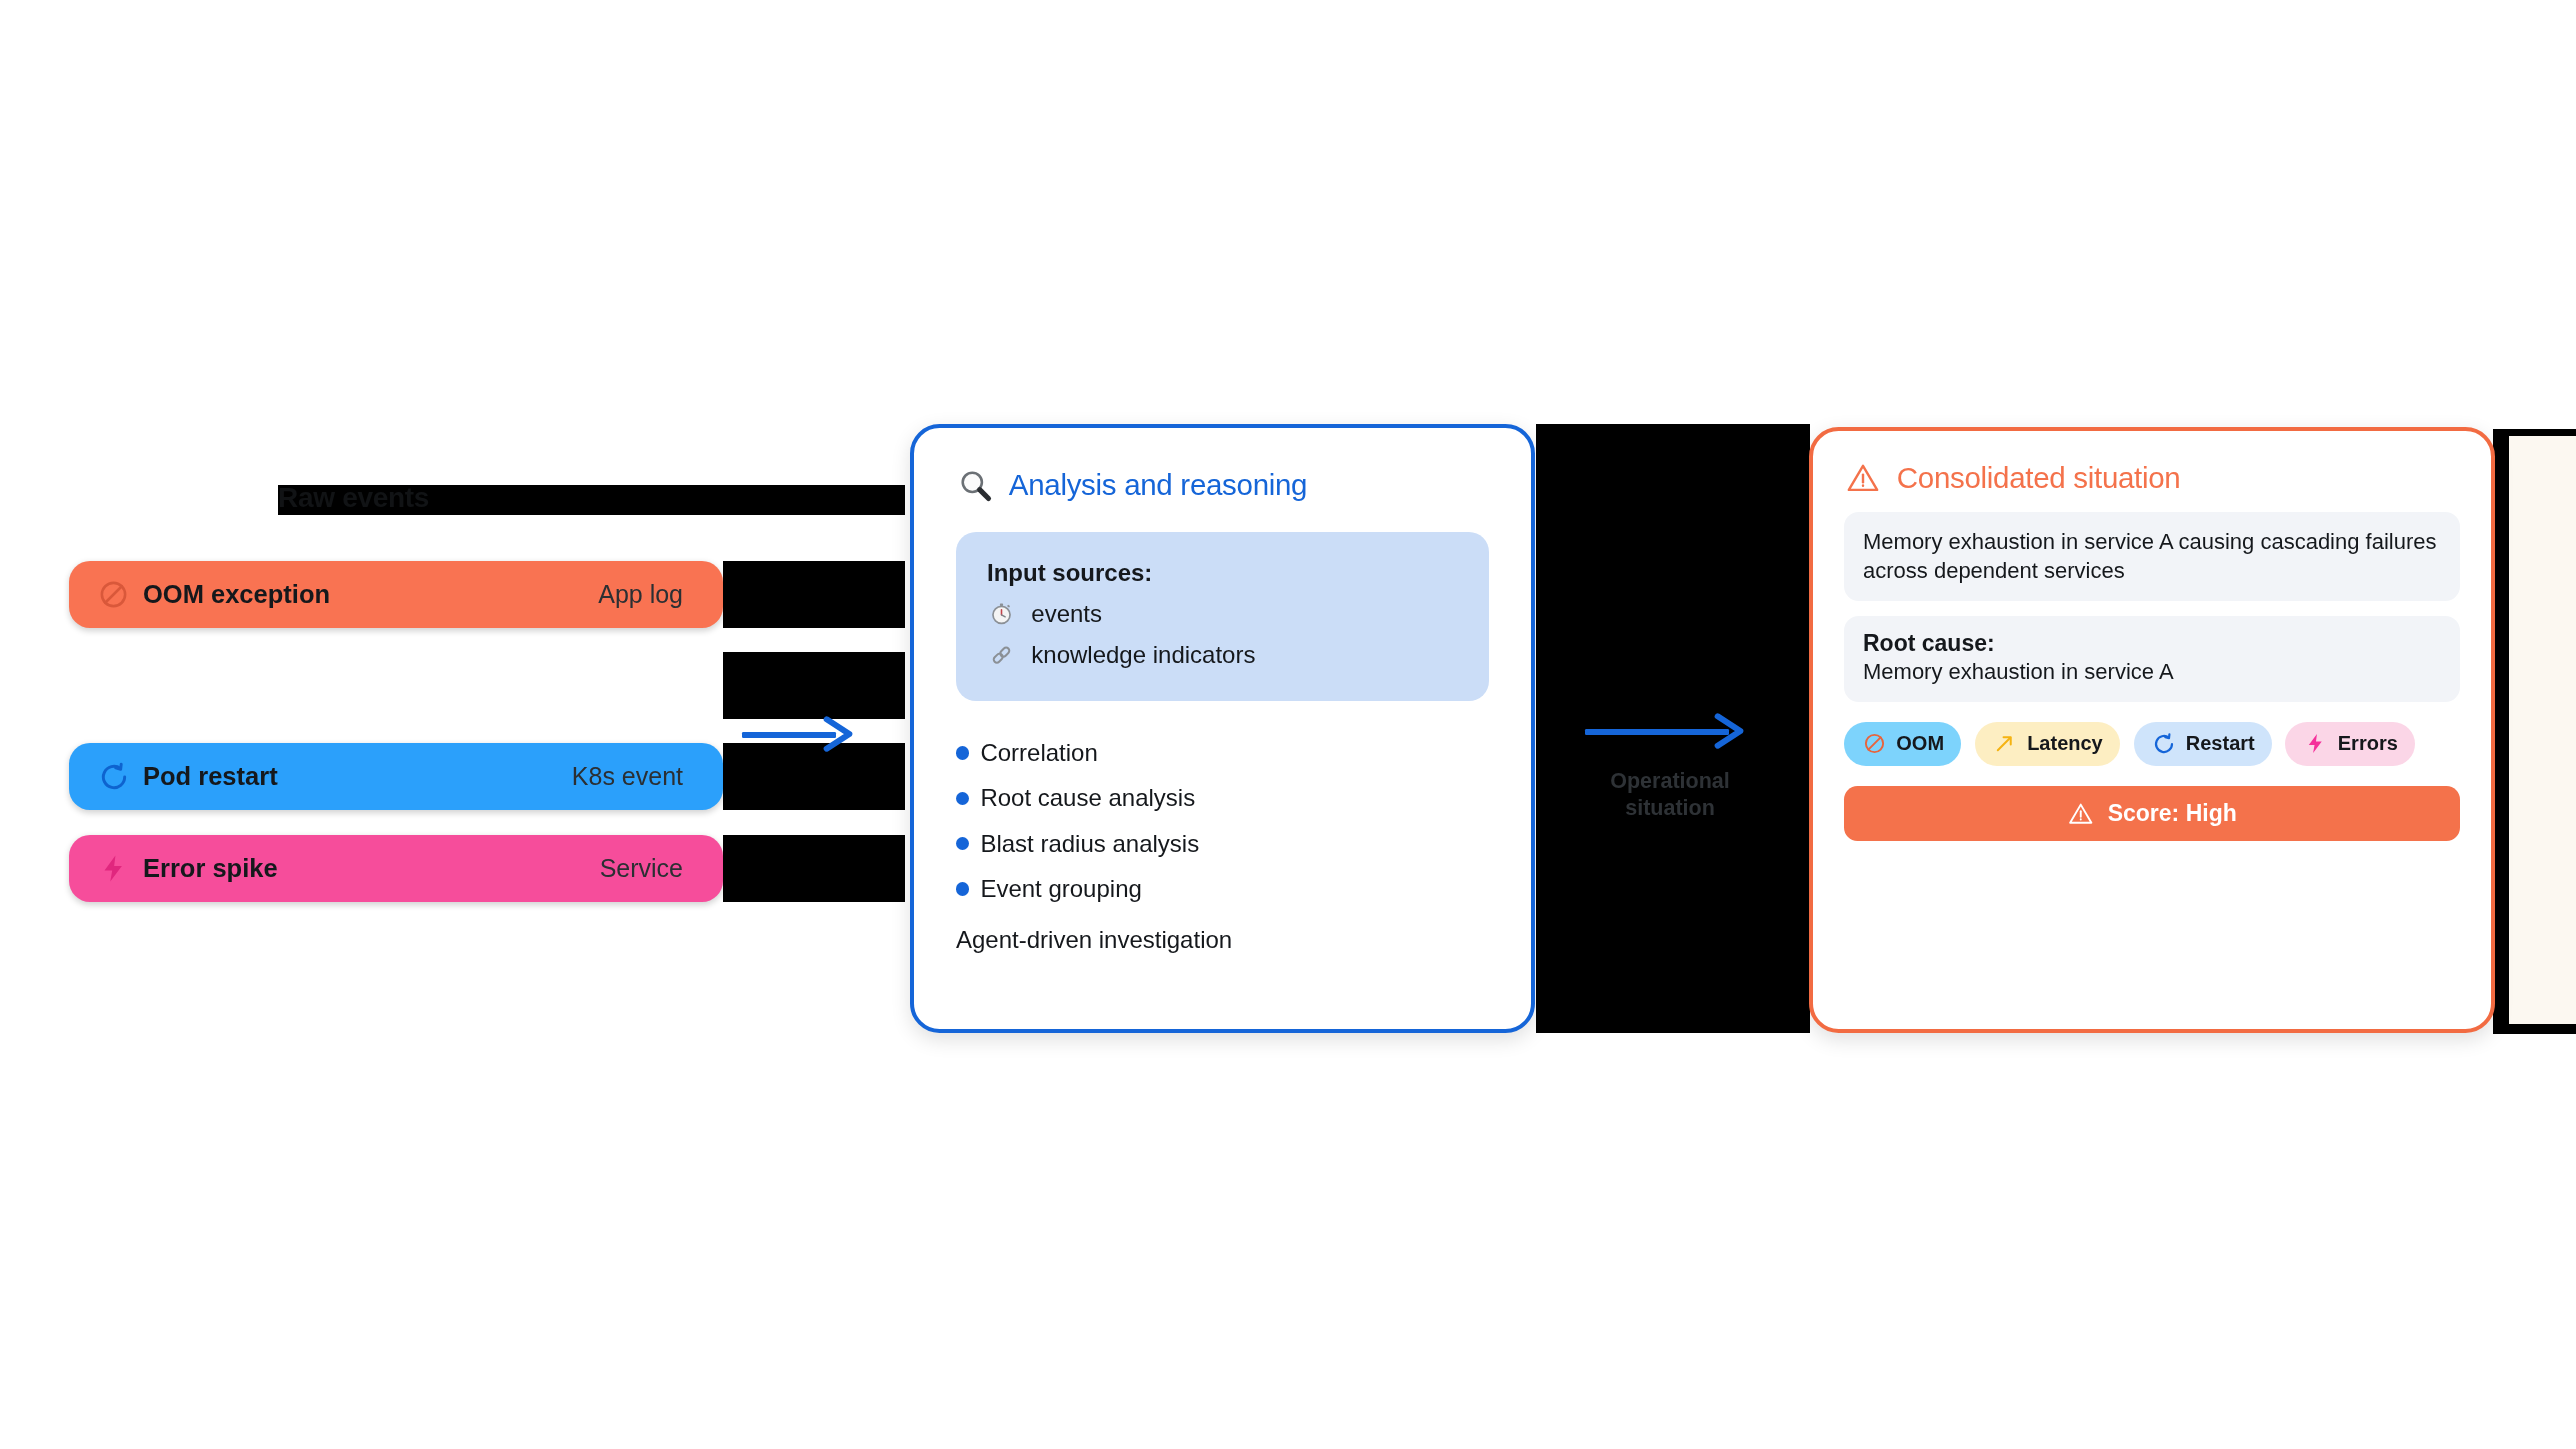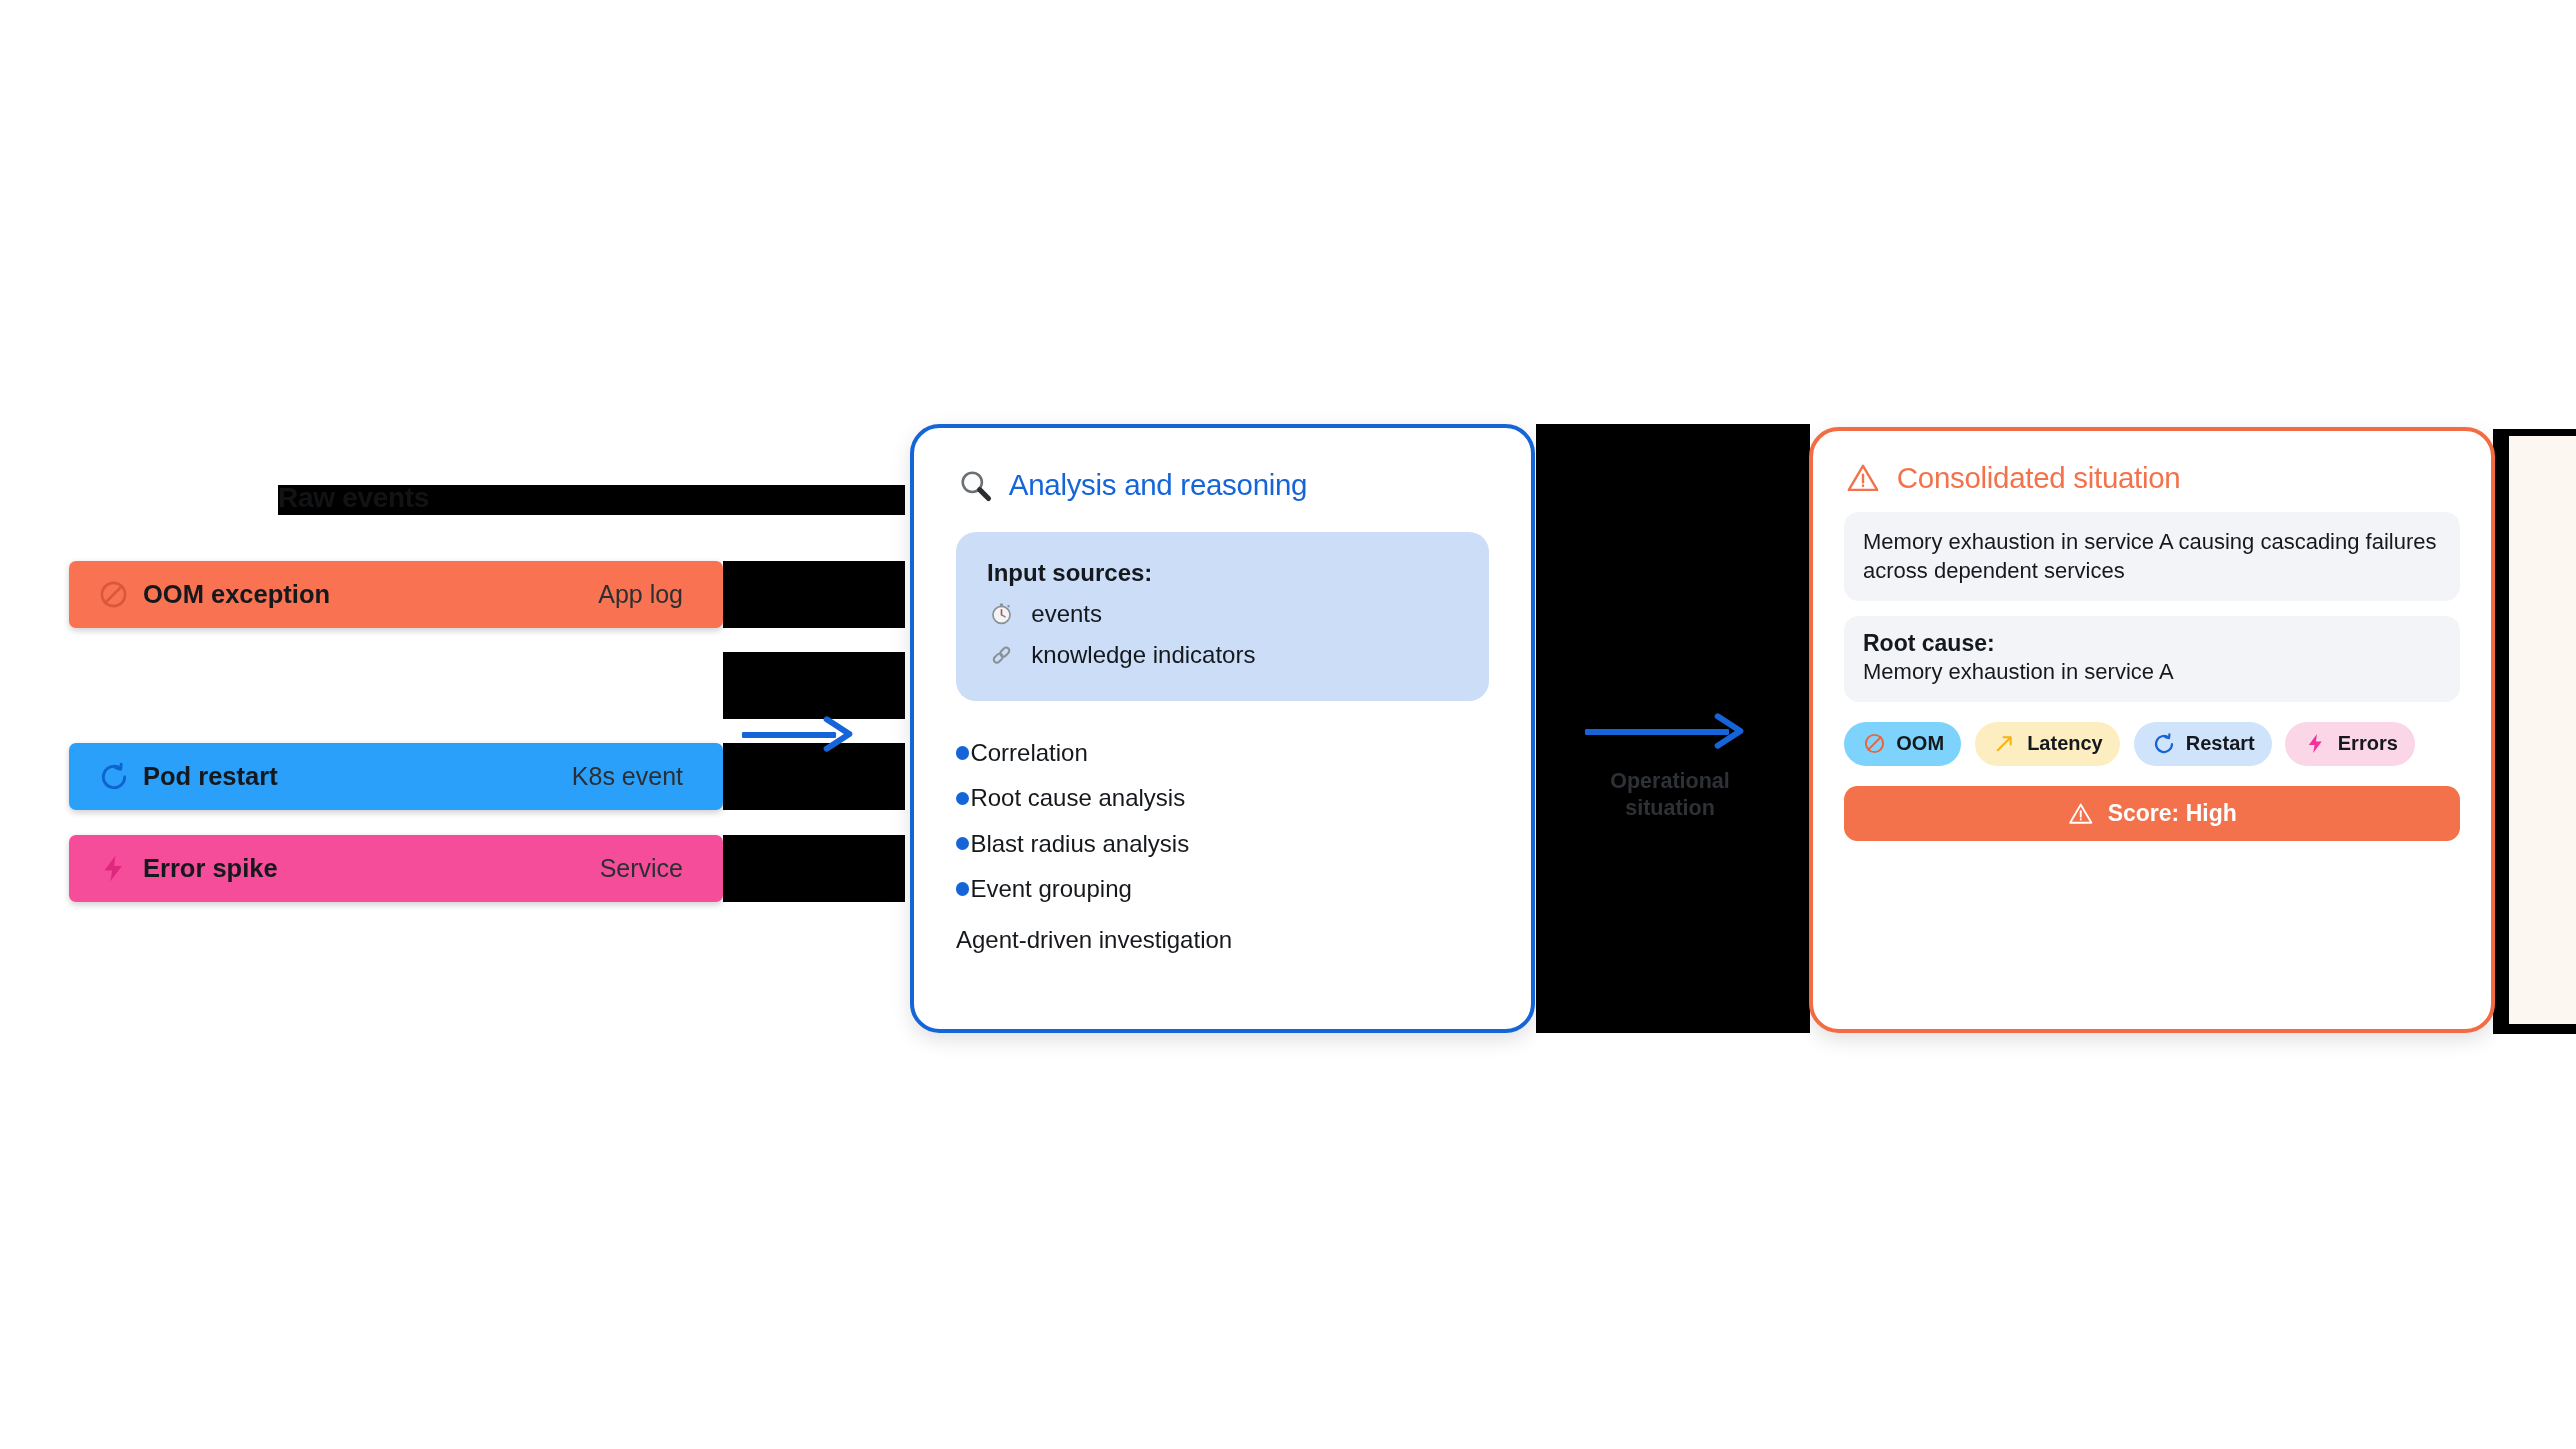--- a/index.html
+++ b/index.html
@@ -27,21 +27,21 @@
     color: #111315;
     z-index: 4;
     letter-spacing: -0.3px;
   }
 
   .event-row {
     position: absolute;
     left: 69px;
     width: 654px;
     height: 67px;
-    border-radius: 7px;
+    border-radius: 21px;
     display: flex;
     align-items: center;
     padding: 0 40px 0 27px;
     z-index: 3;
     box-shadow: 0 2.7px 6.7px rgba(0,0,0,.18);
     text-align: center;
   }
   .event-row .ev-ico {
     width: 35px; height: 35px;
     display: flex; align-items: center; justify-content: center;
@@ -121,21 +121,21 @@
   .input-box .ib-title {
     font-size: 24px; font-weight: bold; color: #15181c; margin-bottom: 12px;
   }
   .input-box .ib-row {
     display: flex; align-items: center; gap: 14.8px; margin-top: 12px;
   }
   .input-box .ib-row .ib-ico { width:29.5px; height:29.5px; display:flex; align-items:center; justify-content:center; flex:0 0 29.5px; font-size:23px; }
   .input-box .ib-row .ib-txt { font-size: 24px; color: #15181c; }
 
   .bullets { margin-top: 38px; }
-  .bullets .b-row { display:flex; align-items:center; gap: 1px; margin-bottom: 17.4px; }
+  .bullets .b-row { display:flex; align-items:center; gap: 11px; margin-bottom: 17.4px; }
   .bullets .dot { width: 13.4px; height: 13.4px; border-radius: 50%; background: #1565D8; flex:0 0 13.4px; }
   .bullets .b-txt { font-size: 24px; color: #15181c; }
 
   .footnote { margin-top: 23px; font-size: 24px; color: #15181c; }
 
   
   #card-consolidated {
     left: 1809px; top: 427px;
     width: 686px; height: 606px;
     border: 4.7px solid #F26B42;

